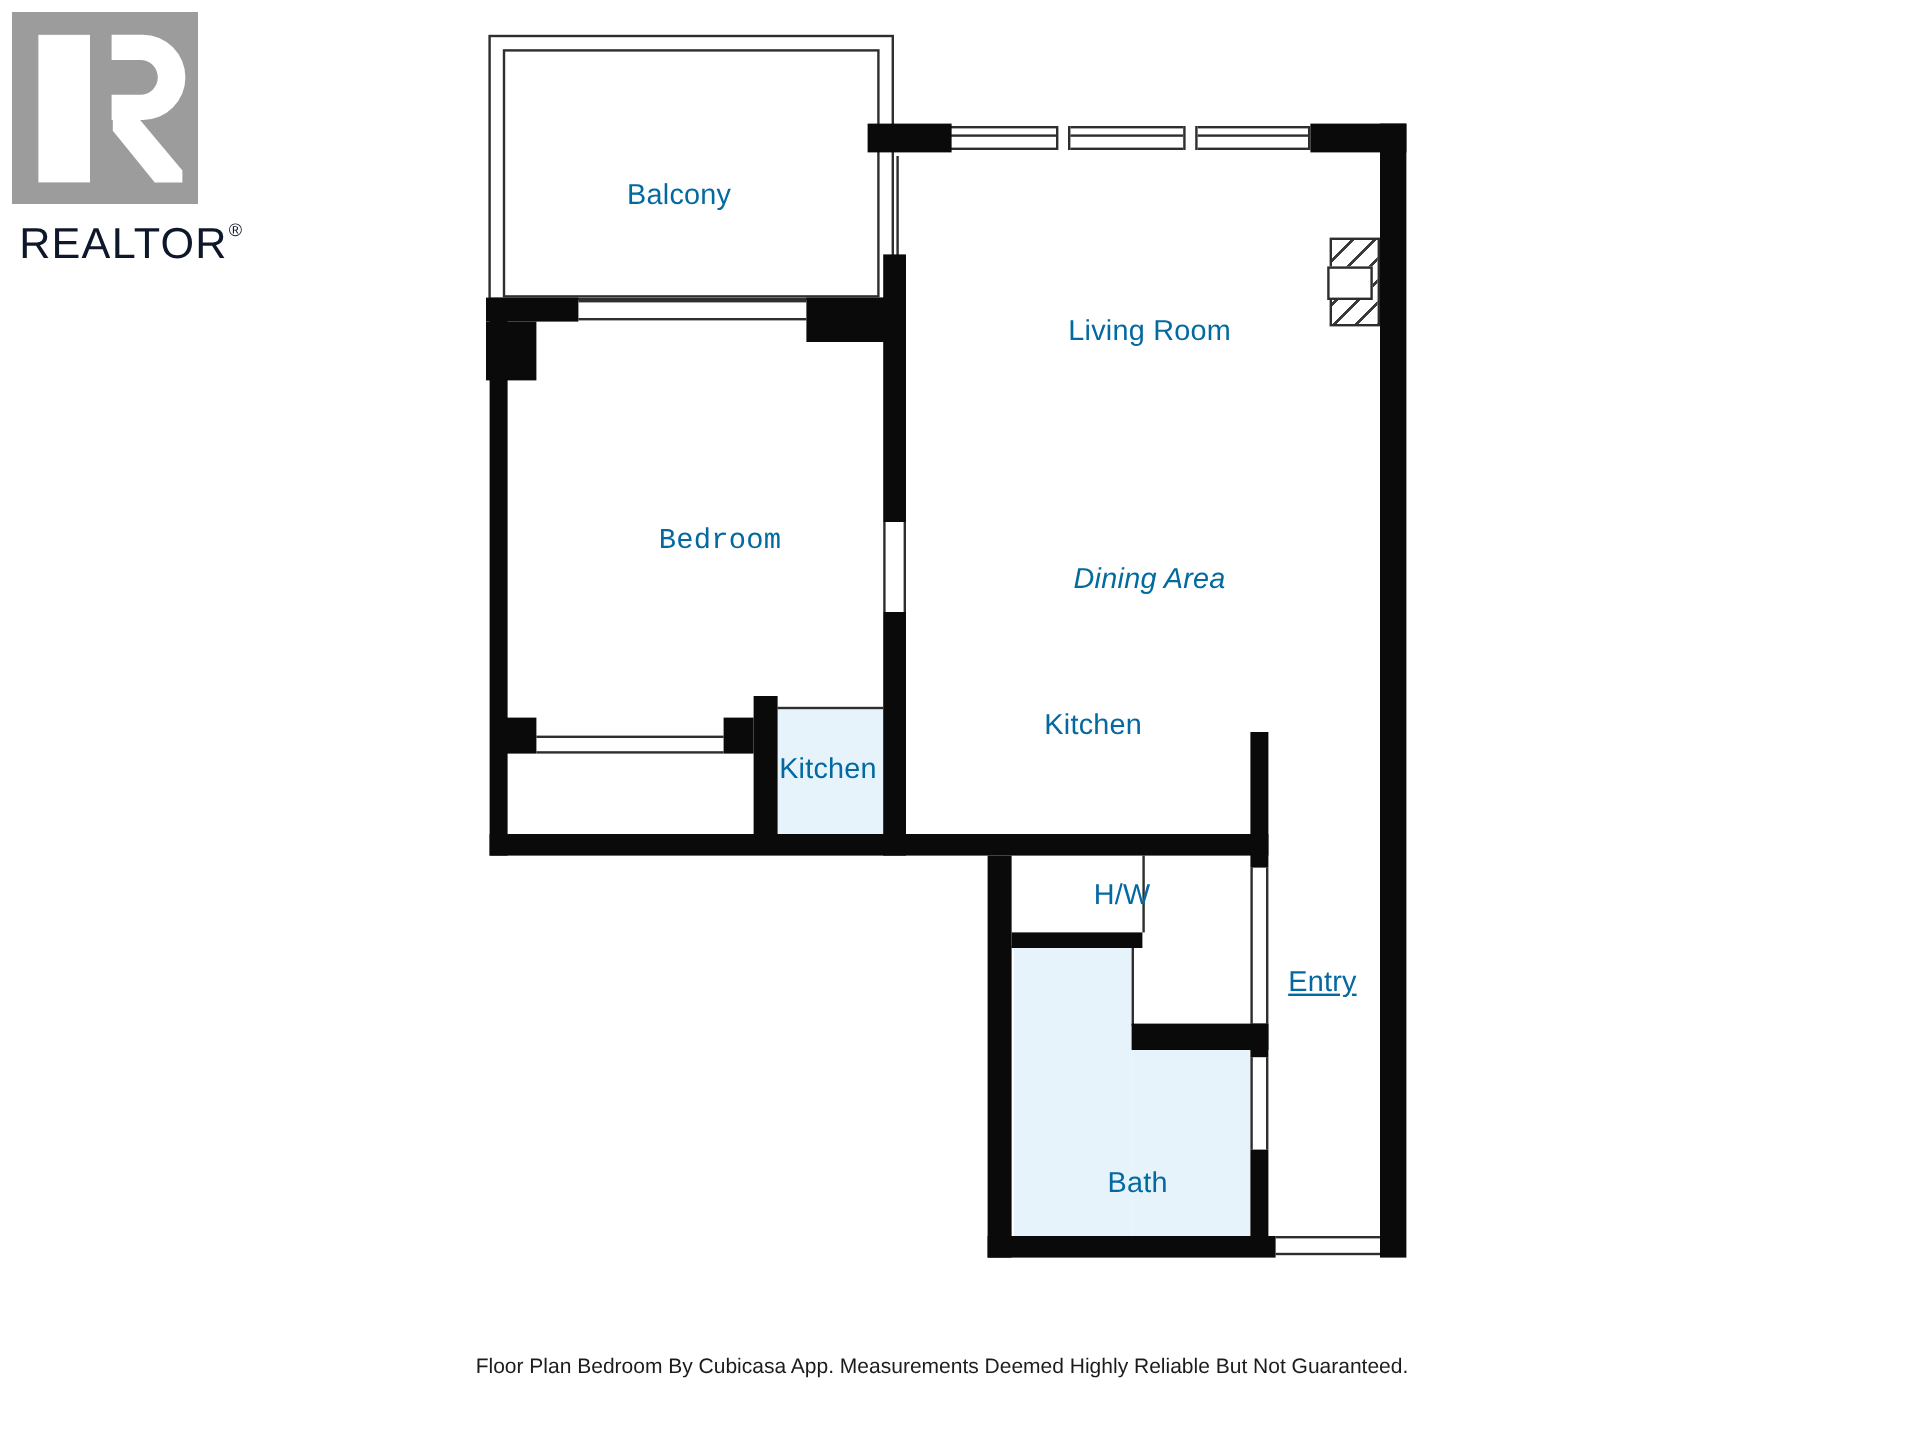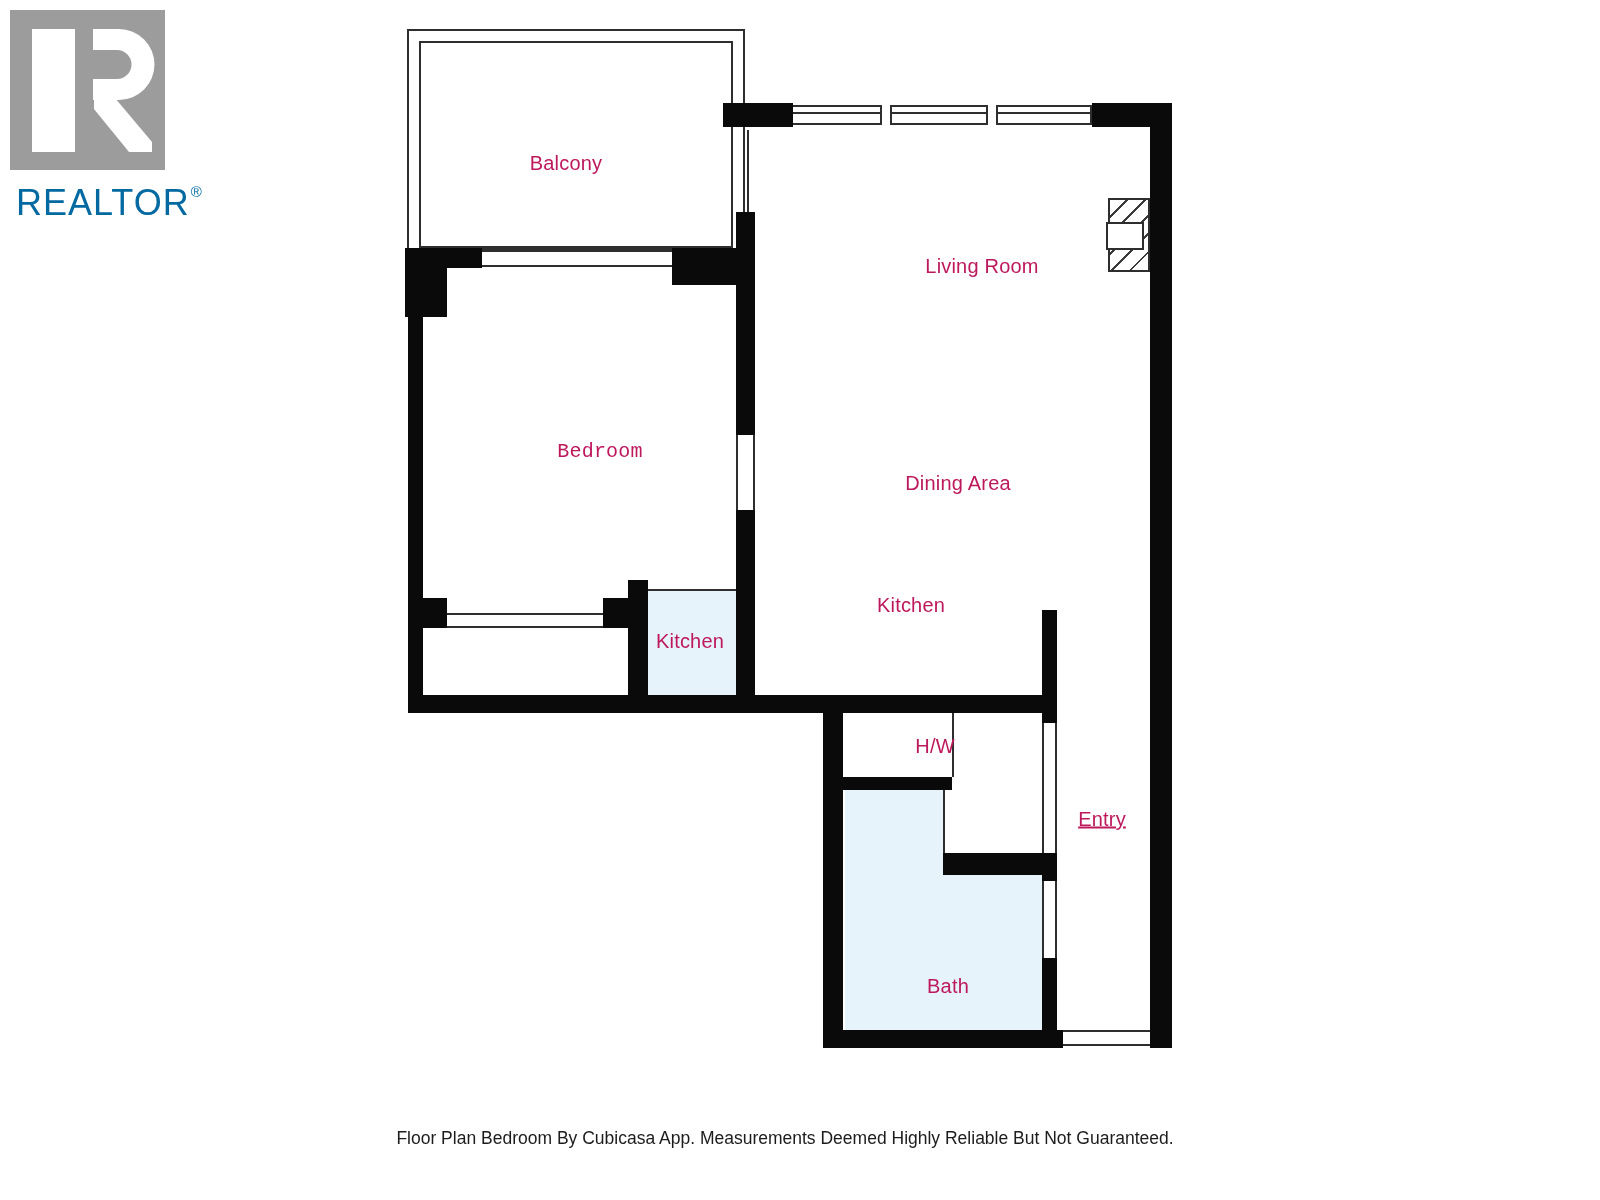--- a/index.html
+++ b/index.html
@@ -7,35 +7,35 @@
     position:relative;width:1600px;height:1200px;background:#ffffff;overflow:hidden;
     font-family:"Liberation Sans",sans-serif;
   }
   .abs{position:absolute;}
   .wall{position:absolute;background:#0a0a0a;}
   .thin{position:absolute;background:#2e2e2e;}
   .thinbox{position:absolute;border:2px solid #2e2e2e;background:#ffffff;box-sizing:border-box;}
   .fill{position:absolute;background:#e7f3fb;}
   .room-label{
     position:absolute;transform:translate(-50%,-50%);
-    font-size:20px;color:#be185d;white-space:nowrap;letter-spacing:0.2px;
+    font-size:24px;color:#0369a1;white-space:nowrap;letter-spacing:0.2px;
   }
   .hatch{
     position:absolute;box-sizing:border-box;border:2px solid #2e2e2e;
     background:repeating-linear-gradient(135deg,#ffffff 0 11px,#3a3a3a 11px 13px);
   }
   .hatch-inner{
     position:absolute;box-sizing:border-box;border:2px solid #2e2e2e;background:#ffffff;
   }
   .mullion{
     position:absolute;box-sizing:border-box;background:#ffffff;
     border-left:2px solid #2e2e2e;border-right:2px solid #2e2e2e;
   }
   #logo-text{
-    position:absolute;left:6px;top:172px;color:#0369a1;font-size:36px;
+    position:absolute;left:6px;top:172px;color:#0f172a;font-size:36px;
     letter-spacing:1px;font-weight:400;
   }
   #logo-text sup{font-size:15px;vertical-align:18px;margin-left:1px;}
   #footer{
     position:absolute;left:785px;top:1128px;transform:translateX(-50%);
     font-size:17.5px;color:#1c1c1c;white-space:nowrap;
   }
 </style>
 </head>
 <body>
@@ -113,23 +113,23 @@
     <div class="wall" style="left:628px;top:580px;width:20px;height:115px;"></div>
     <div class="wall" style="left:823px;top:713px;width:20px;height:335px;"></div>
     <div class="wall" style="left:843px;top:777px;width:109px;height:13px;"></div>
     <div class="wall" style="left:943px;top:853px;width:114px;height:22px;"></div>
     <div class="wall" style="left:1042px;top:610px;width:15px;height:113px;"></div>
     <div class="wall" style="left:1042px;top:853px;width:15px;height:28px;"></div>
     <div class="wall" style="left:1042px;top:958px;width:15px;height:72px;"></div>
     <div class="wall" style="left:823px;top:1030px;width:240px;height:18px;"></div>
 
     <div class="room-label" style="left:566px;top:163px;">Balcony</div>
-    <div class="room-label" style="left:958px;top:266px;margin-left:24px;">Living Room</div>
+    <div class="room-label" style="left:958px;top:276px;">Living Room</div>
     <div class="room-label" style="left:600px;top:451px;font-family:Liberation Mono, monospace;">Bedroom</div>
-    <div class="room-label" style="left:958px;top:483px;">Dining Area</div>
+    <div class="room-label" style="left:958px;top:483px;font-style:italic;">Dining Area</div>
     <div class="room-label" style="left:911px;top:605px;">Kitchen</div>
     <div class="room-label" style="left:690px;top:641px;">Kitchen</div>
     <div class="room-label" style="left:899px;top:746px;margin-left:36px;">H/W</div>
     <div class="room-label" style="left:1102px;top:819px;text-decoration:underline;">Entry</div>
     <div class="room-label" style="left:948px;top:986px;">Bath</div>
   </div>
 
   <div id="footer">Floor Plan Bedroom By Cubicasa App. Measurements Deemed Highly Reliable But Not Guaranteed.</div>
 
 </div>

